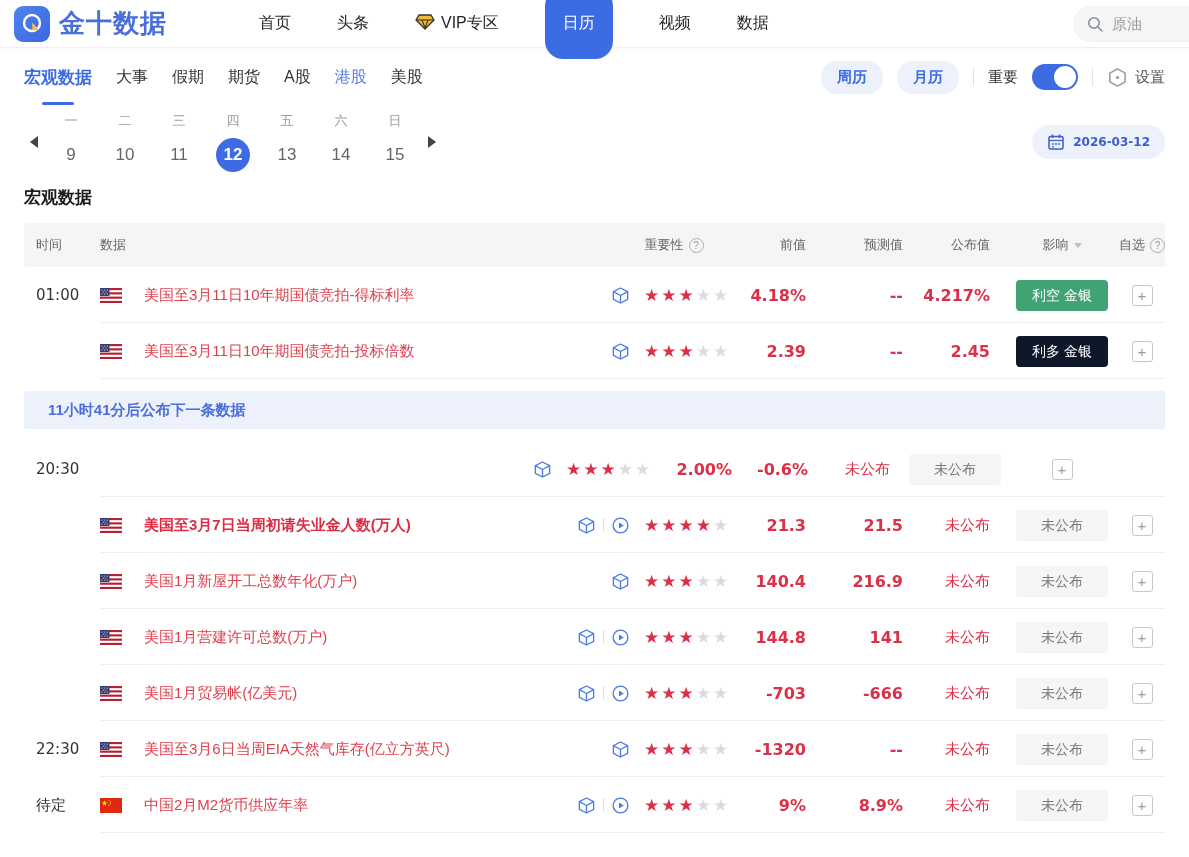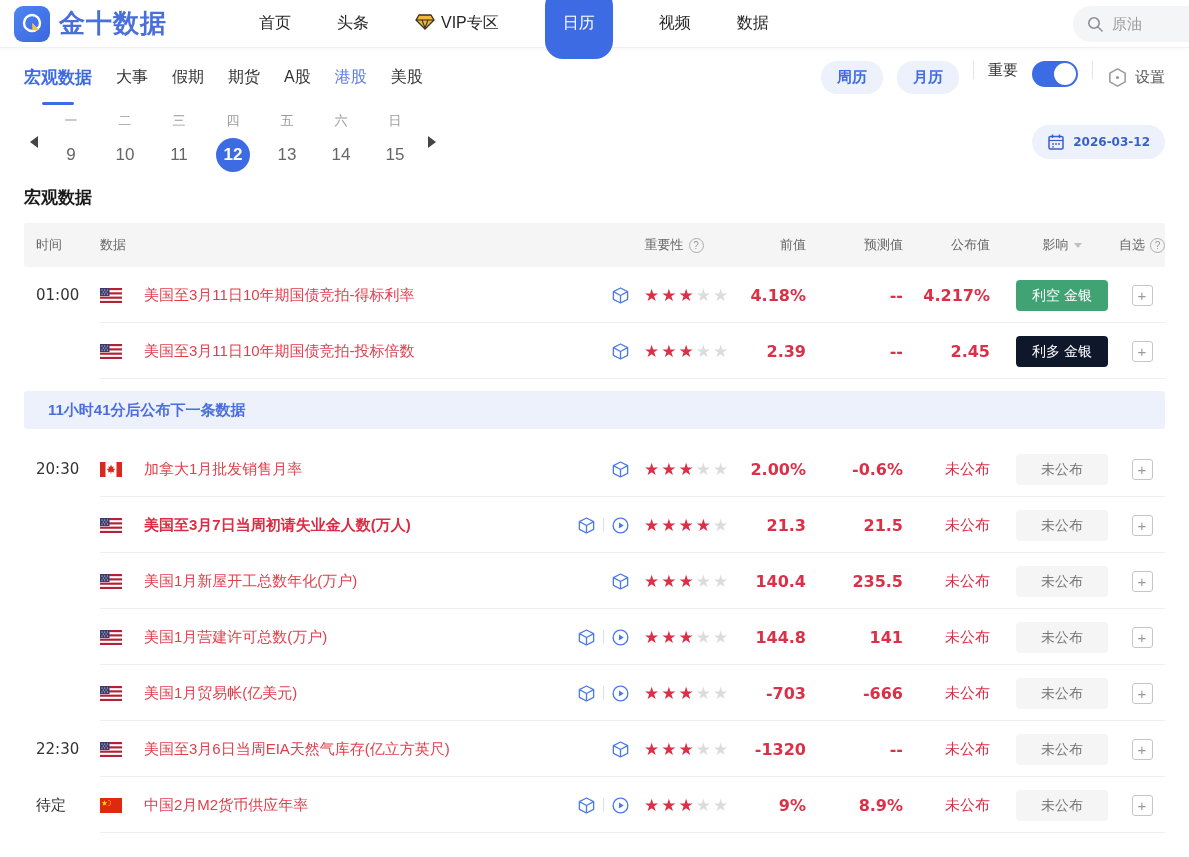--- a/index.html
+++ b/index.html
@@ -28,21 +28,21 @@
   
   .subnav { height:58px; display:flex; align-items:center; padding:0 24px; }
   .tabs { display:flex; align-items:center; gap:24px; }
   .tab { font-size:16px; color:#333; cursor:pointer; position:relative;
     padding:18px 0; white-space:nowrap; }
   .tab.active { color:#3d6be4; font-weight:700; font-size:17px; }
   .tab.active::after { content:""; position:absolute; left:50%; bottom:2px;
     transform:translateX(-50%); width:32px; height:3px; border-radius:2px;
     background:#3d6be4; }
   .tab.highlight { color:#5b7be9; }
-  .subnav-right { margin-left:auto; display:flex; gap:14px; }
+  .subnav-right { margin-left:auto; display:flex; align-items:center; gap:14px; }
   .pill-btn { background:#edf1fb; color:#3d6be4; font-weight:700; font-size:15px;
     border:none; border-radius:16px; padding:7px 16px; cursor:pointer;
     font-family:inherit; }
   .vdiv { width:1px; height:18px; background:#e3e3e3; }
   .imp-label { font-size:15px; color:#333; }
   .toggle { width:46px; height:26px; border-radius:13px; background:#3d6be4;
     position:relative; cursor:pointer; }
   .toggle .knob { position:absolute; top:2px; right:2px; width:22px; height:22px;
     border-radius:50%; background:#fff; }
   .settings { display:flex; align-items:center; gap:7px; cursor:pointer; }
@@ -381,31 +381,20 @@
         <div class="c-badge">
           <span class="badge badge-red">利多 金银</span>
         </div>
         <div class="c-add">
           <button class="add-btn">+</button>
         </div>
       </div>
       <div class="notice-row">11小时41分后公布下一条数据</div>
       <div class="trow">
         <div class="c-time">20:30</div>
-        <div class="c-name">
-          <span class="flag">
-            <svg width="22" height="15" viewBox="0 0 22 15">
-              <rect width="22" height="15" fill="#fff" stroke="#ddd" stroke-width="0.5"></rect>
-              <rect width="5.5" height="15" fill="#d52b1e"></rect>
-              <rect x="16.5" width="5.5" height="15" fill="#d52b1e"></rect>
-              <polygon fill="#d52b1e" points="11,2.5 12,5 13.8,4.3 13,6.6 15.3,6.9 13.5,8.7 14.2,10.6 11.6,9.8 11,12.5 10.4,9.8 7.8,10.6 8.5,8.7 6.7,6.9 9,6.6 8.2,4.3 10,5"></polygon>
-            </svg>
-          </span>
-          <span class="evt">加拿大1月批发销售月率</span>
-        </div>
         <div class="c-icons">
           <span class="icon-btn">
             <svg width="19" height="19" viewBox="0 0 24 24">
               <path d="M12 2.5 L21 7.2 V16.8 L12 21.5 L3 16.8 V7.2 Z" fill="none" stroke="#4d7be5" stroke-width="1.7" stroke-linejoin="round"></path>
               <path d="M3 7.2 L12 12 L21 7.2 M12 12 V21.5" fill="none" stroke="#4d7be5" stroke-width="1.7" stroke-linejoin="round"></path>
             </svg>
           </span>
         </div>
         <div class="c-stars">
           <span class="star filled">★</span>
@@ -519,21 +508,21 @@
           </span>
         </div>
         <div class="c-stars">
           <span class="star filled">★</span>
           <span class="star filled">★</span>
           <span class="star filled">★</span>
           <span class="star">★</span>
           <span class="star">★</span>
         </div>
         <div class="val prev">140.4</div>
-        <div class="val fore">235.5</div>
+        <div class="val fore">216.9</div>
         <div class="val pub cn-text">未公布</div>
         <div class="c-badge">
           <span class="badge badge-gray">未公布</span>
         </div>
         <div class="c-add">
           <button class="add-btn">+</button>
         </div>
       </div>
       <div class="trow">
         <div class="c-time"></div>

